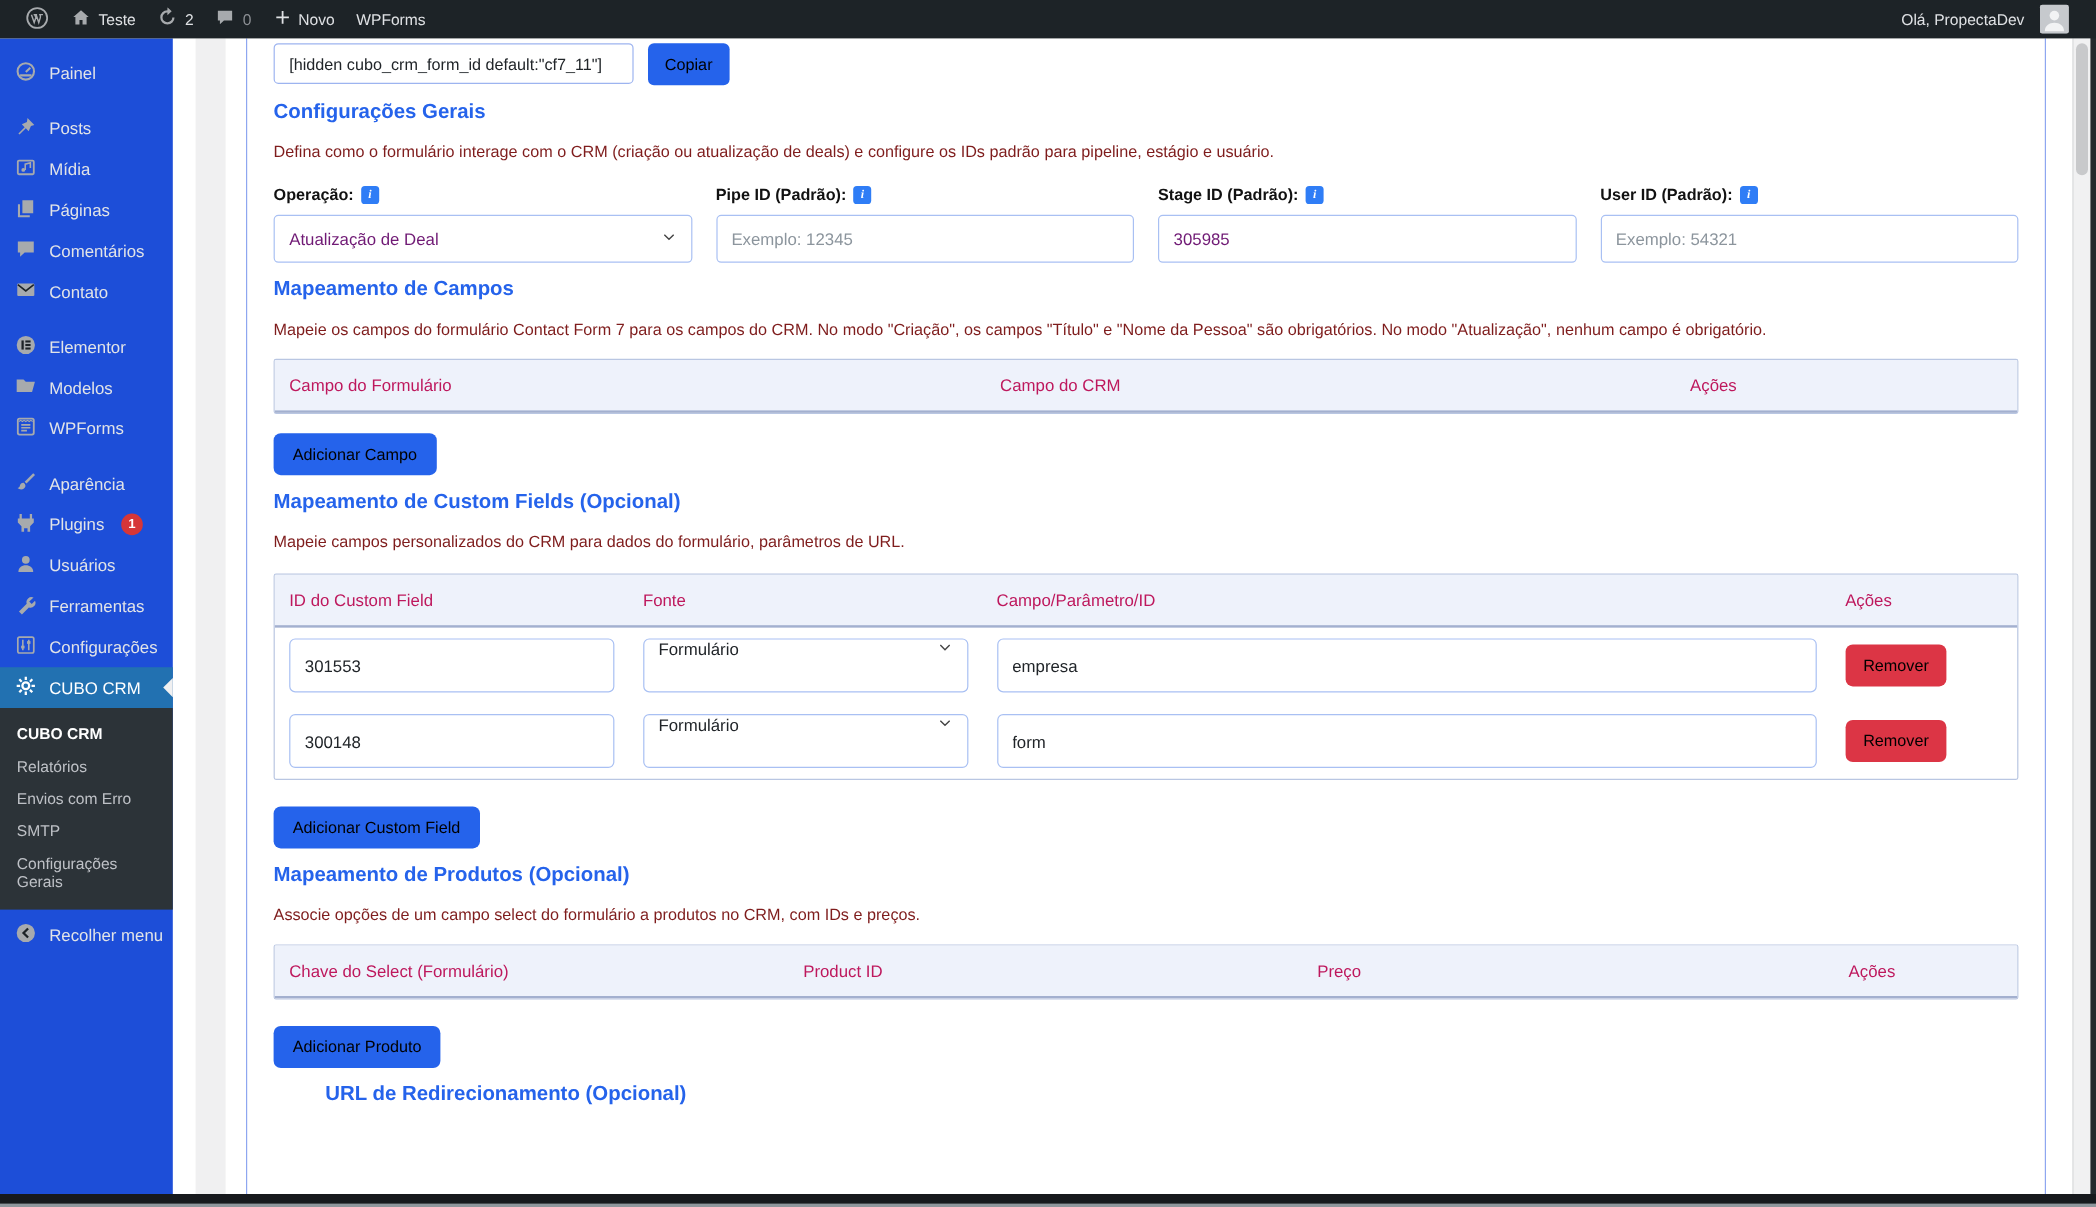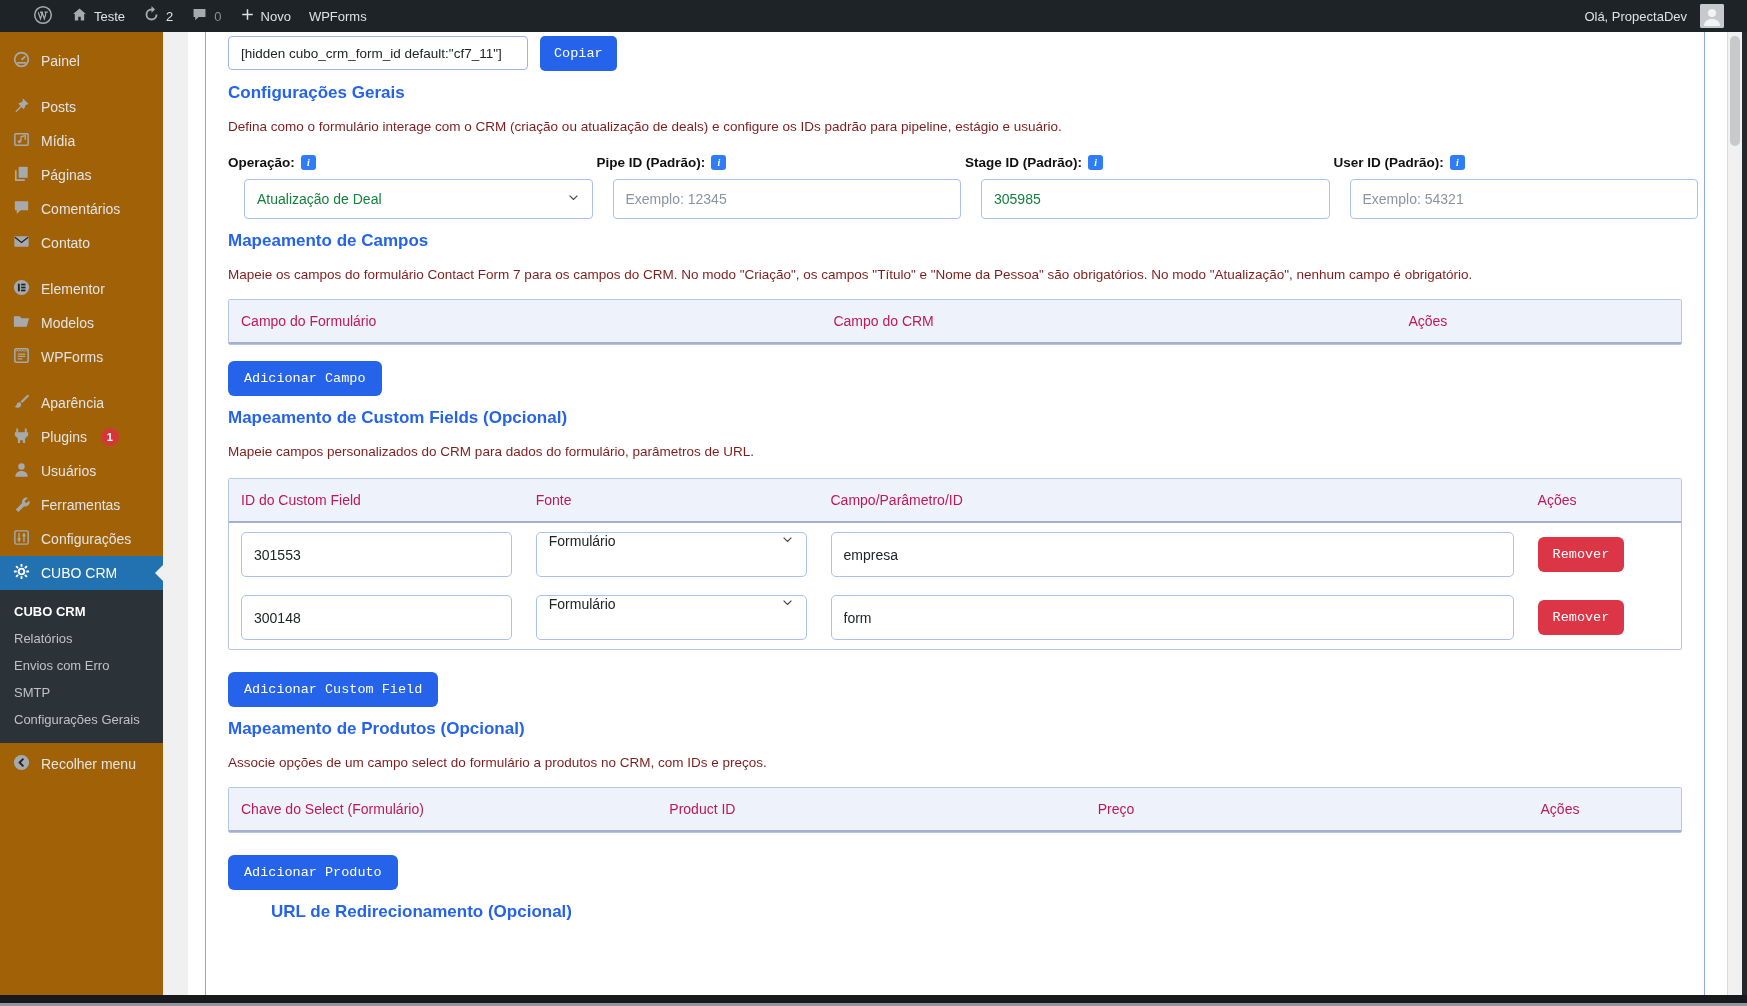--- a/index.html
+++ b/index.html
@@ -7,30 +7,30 @@
   body {
     position:relative; background:#fff;
     font-family:"Liberation Sans", sans-serif; color:#1d2327; cursor:default;
   }
   
   .adminbar {
     position:absolute; left:0; top:0; width:1747px; height:32px;
     background:#1d2327; color:#c3c4c7; font-size:13px;
     display:flex; align-items:center; justify-content:space-between; z-index:30;
   }
-  .ab-left { display:flex; align-items:center; height:100%; padding-left:24px; }
+  .ab-left { display:flex; align-items:center; height:100%; padding-left:12px; }
   .ab-right { display:flex; align-items:center; height:100%; padding-right:14px; }
   .ab-item { display:flex; align-items:center; gap:6px; height:100%; padding:0 9px; color:#dfe1e4; text-decoration:none; cursor:pointer; }
   .ab-item svg { color:#a7aaad; }
   .ab-muted { color:#8c8f94; }
   .avatar { width:24px; height:24px; margin-left:7px; background:#c6c9cd; border-radius:2px; display:flex; align-items:center; justify-content:center; overflow:hidden; }
   
   .sidebar {
-    position:absolute; left:0; top:32px; width:163px; height:963px;
-    background:#a16207; color:#f0f0f1; font-size:14px; z-index:20; padding-top:12px;
+    position:absolute; left:0; top:32px; width:144px; height:963px;
+    background:#1d4ed8; color:#f0f0f1; font-size:14px; z-index:20; padding-top:12px;
   }
   .mi {
     position:relative; display:flex; align-items:center; gap:10px;
     height:34px; padding:0 8px 0 12px; color:#e2e4e7; cursor:pointer;
   }
   .mi svg { color:#a7aaad; flex:0 0 auto; }
   .mi-gap { height:12px; }
   .mi.active { background:#2271b1; color:#fff; font-weight:400; }
   .mi.active svg { color:#fff; }
   .mi.active::after {
@@ -57,40 +57,39 @@
   .edge-right { position:absolute; left:1742px; top:0; width:5px; height:1006px; background:#23282d; }
   .bottombar { position:absolute; left:0; top:995px; width:1747px; height:11px; background:#17191d; border-bottom:3px solid #8f969c; }
   
   .shortcode-row { display:flex; align-items:flex-start; gap:12px; margin-top:0; }
   .shortcode-input {
     width:300px; height:34px; padding:0 12px; font-size:13.5px; color:#212529;
     border:1px solid #9db4f0; border-radius:4px; background:#fff; outline:none;
     font-family:"Liberation Sans", sans-serif;
   }
   .btn {
-    display:inline-block; border:none; background:#2563eb; color:#ffffff; font-size:13.5px;
-    padding:10px 16px; border-radius:6px; cursor:pointer; font-family:Liberation Mono, monospace;
+    display:inline-block; border:none; background:#2563eb; color:#000000; font-size:13.5px;
+    padding:10px 16px; border-radius:6px; cursor:pointer; font-family:Liberation Sans, sans-serif;
   }
   .btn-copy { padding:10px 14px; border-radius:5px; }
   .btn-danger { background:#dc3545; padding:10px 15px; }
   h2.sec { font-size:17px; font-weight:700; color:#2563eb; margin-top:12px; line-height:20px; }
   .desc { font-size:13.5px; color:#7f1d1d; margin-top:16px; line-height:16px; }
   .fields-grid { display:grid; grid-template-columns:repeat(4,1fr); column-gap:20px; margin-top:18px; }
   .flabel { display:flex; align-items:center; gap:6px; font-size:13.5px; font-weight:700; color:#111; height:18px; }
   .info-icon {
     width:15px; height:15px; border-radius:3px; background:#2f7df6; color:#fff;
     font-size:10px; font-weight:700; font-style:italic; display:inline-flex;
     align-items:center; justify-content:center; font-family:"Liberation Serif", serif;
   }
   .info-icon::after { content:"i"; }
   .tinput, .tselect {
-    width:100%; height:40px; margin-top:8px; padding:0 12px; font-size:14px; color:#15803d;
+    width:100%; height:40px; margin-top:8px; padding:0 12px; font-size:14px; color:#701a75;
     border:1px solid #a9c0f3; border-radius:4px; background:#fff; outline:none;
     font-family:"Liberation Sans", sans-serif;
-    margin-left:16px;
   }
   .tselect { display:flex; align-items:center; justify-content:space-between; cursor:pointer; }
   .tselect svg { color:#444; }
   .tbl { border:1px solid #b9c6e2; border-radius:2px; background:#fff; }
   .thead { display:grid; background:#eef2fb; border-bottom:2px solid #a3b0cf; }
   .th { padding:13px 12px; font-size:14px; color:#be185d; }
   .trow { display:grid; padding:9px 0; }
   .td { padding:0 12px; display:flex; align-items:center; }
   .cf-cols { grid-template-columns:20.3% 20.3% 48.7% 10.7%; }
   .fm-cols { grid-template-columns:40.8% 39.6% 19.6%; }

